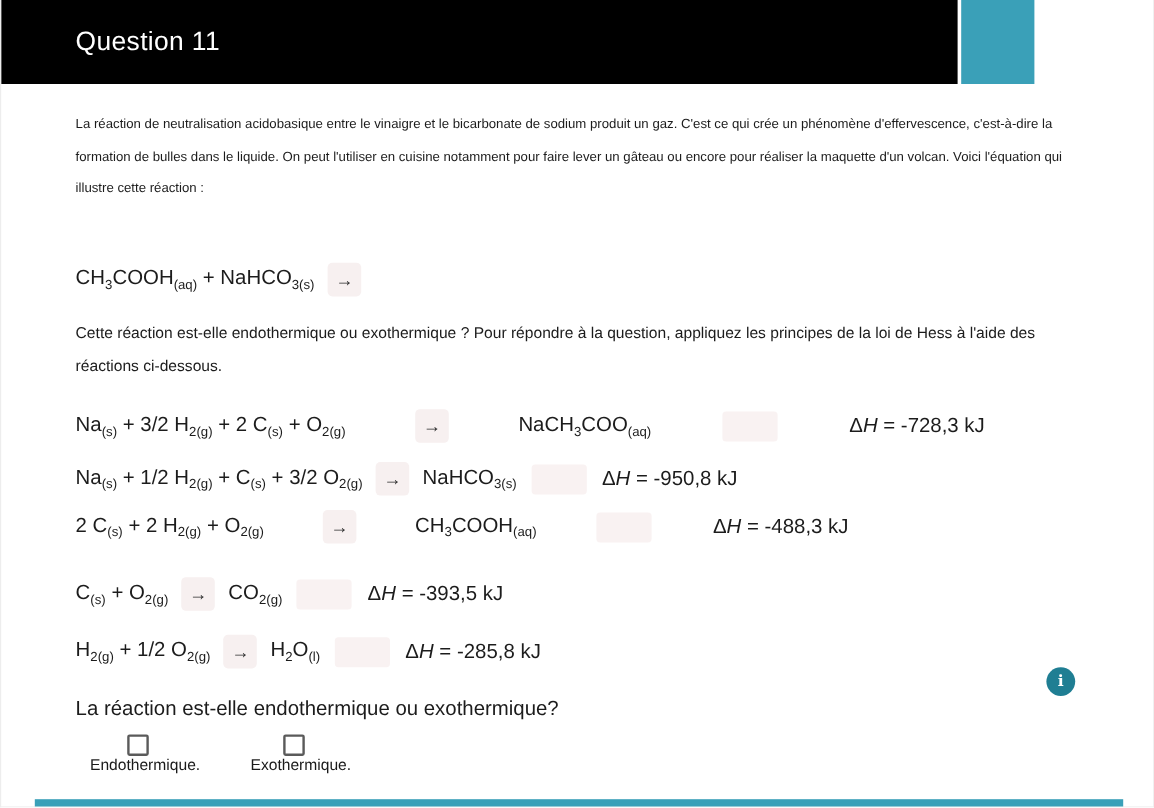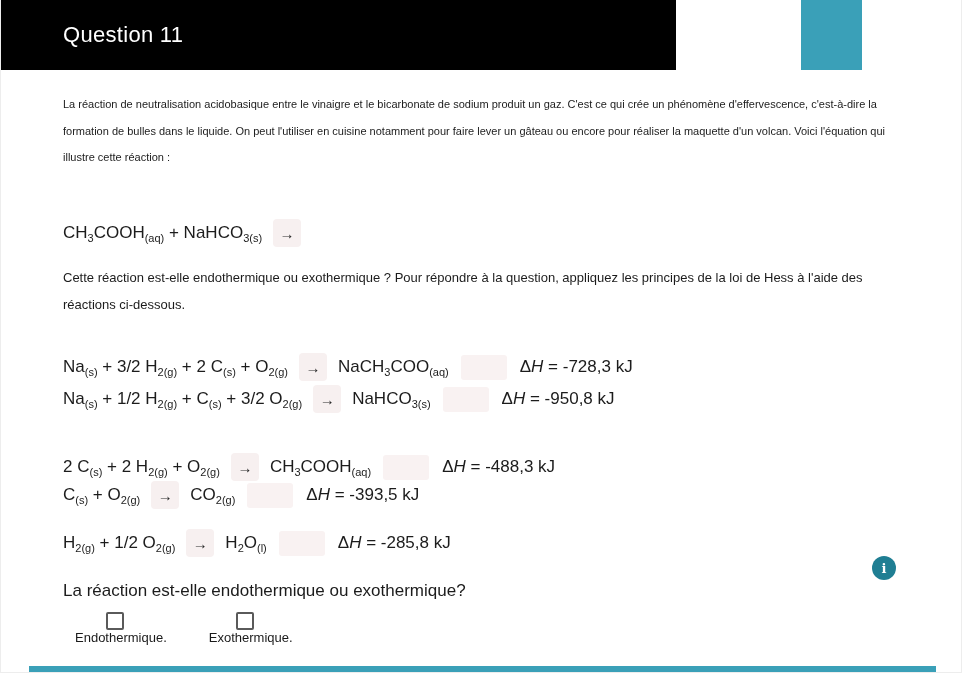--- a/index.html
+++ b/index.html
@@ -9,21 +9,21 @@
     position: relative;
     width: 962px; height: 673px;
     background: #ffffff;
     overflow: hidden;
     border-left: 1px solid #ededed;
     border-right: 1px solid #ededed;
     border-bottom: 1px solid #ededed;
   }
   .header-bar {
     position: absolute; left: 0; top: 0;
-    width: 675px; height: 70px;
+    width: 797px; height: 70px;
     background: #000000;
     display: flex; align-items: center;
   }
   .header-title {
     margin-left: 62px;
     color: #ffffff;
     font-size: 22px;
     font-weight: 400;
     letter-spacing: 0.3px;
   }
@@ -128,37 +128,37 @@
 
   <p class="intro">La réaction de neutralisation acidobasique entre le vinaigre et le bicarbonate de sodium produit un gaz. C'est ce qui crée un phénomène d'effervescence, c'est-à-dire la formation de bulles dans le liquide. On peut l'utiliser en cuisine notamment pour faire lever un gâteau ou encore pour réaliser la maquette d'un volcan. Voici l'équation qui illustre cette réaction :</p>
 
   <div class="eq-row" style="top:218px;">
     <span class="formula"><span>CH</span><span class="sub">3</span><span>COOH</span><span class="sub">(aq)</span><span> + NaHCO</span><span class="sub">3(s)</span></span>
     <span class="arrow-box">→</span>
   </div>
 
   <p class="hess-note">Cette réaction est-elle endothermique ou exothermique ? Pour répondre à la question, appliquez les principes de la loi de Hess à l'aide des réactions ci-dessous.</p>
 
-  <div class="eq-row" style="top:352px;">
+  <div class="eq-row" style="top:340px;gap:47px;">
     <span class="formula"><span>Na</span><span class="sub">(s)</span><span> + 3/2 H</span><span class="sub">2(g)</span><span> + 2 C</span><span class="sub">(s)</span><span> + O</span><span class="sub">2(g)</span></span>
     <span class="arrow-box">→</span>
     <span class="formula"><span>NaCH</span><span class="sub">3</span><span>COO</span><span class="sub">(aq)</span></span>
     <span class="blank-slot"></span>
     <span class="dh"><span>Δ</span><i>H</i><span> = -728,3 kJ</span></span>
   </div>
 
   <div class="eq-row" style="top:384px;">
     <span class="formula"><span>Na</span><span class="sub">(s)</span><span> + 1/2 H</span><span class="sub">2(g)</span><span> + C</span><span class="sub">(s)</span><span> + 3/2 O</span><span class="sub">2(g)</span></span>
     <span class="arrow-box">→</span>
     <span class="formula"><span>NaHCO</span><span class="sub">3(s)</span></span>
     <span class="blank-slot"></span>
     <span class="dh"><span>Δ</span><i>H</i><span> = -950,8 kJ</span></span>
   </div>
 
-  <div class="eq-row" style="top:452px;">
+  <div class="eq-row" style="top:424px;gap:38px;">
     <span class="formula"><span>2 C</span><span class="sub">(s)</span><span> + 2 H</span><span class="sub">2(g)</span><span> + O</span><span class="sub">2(g)</span></span>
     <span class="arrow-box">→</span>
     <span class="formula"><span>CH</span><span class="sub">3</span><span>COOH</span><span class="sub">(aq)</span></span>
     <span class="blank-slot"></span>
     <span class="dh"><span>Δ</span><i>H</i><span> = -488,3 kJ</span></span>
   </div>
 
   <div class="eq-row" style="top:480px;">
     <span class="formula"><span>C</span><span class="sub">(s)</span><span> + O</span><span class="sub">2(g)</span></span>
     <span class="arrow-box">→</span>

